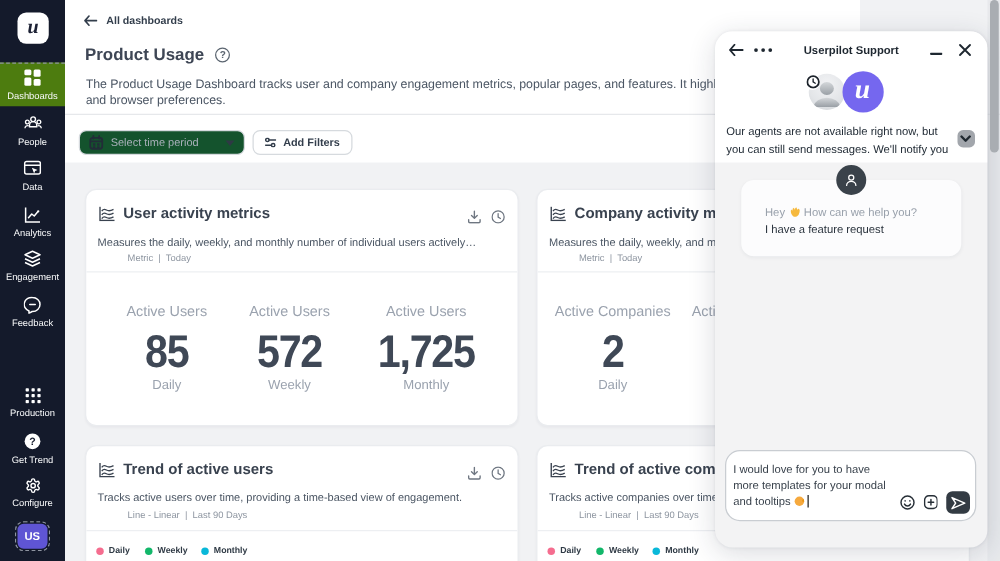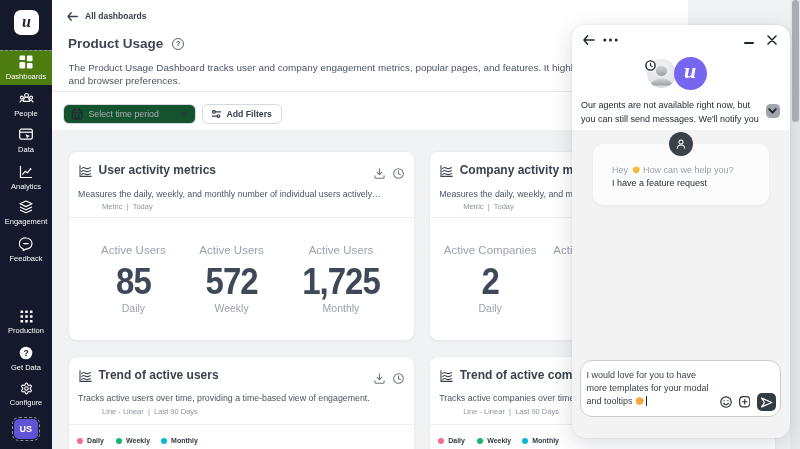--- a/index.html
+++ b/index.html
@@ -142,21 +142,21 @@
         <rect x="5.2" y="9.9" width="2.6" height="2.6" rx="0.6"></rect>
         <rect x="9.9" y="9.9" width="2.6" height="2.6" rx="0.6"></rect>
       </svg>
     <span class="lbl">Production</span>
   </div>
   <div class="nav-item" style="top:346px;">
     <svg width="14" height="14" viewBox="0 0 14 14">
         <circle cx="7" cy="7" r="6.3" fill="#fff"></circle>
         <text x="7" y="9.8" text-anchor="middle" font-size="8.5" font-weight="bold" fill="#141a2b" font-family="Liberation Sans">?</text>
       </svg>
-    <span class="lbl">Get Data</span>
+    <span class="lbl">Get Trend</span>
   </div>
   <div class="nav-item" style="top:382px;">
     <svg width="13" height="13" viewBox="0 0 24 24" fill="none" stroke="#fff" stroke-width="2.1">
         <circle cx="12" cy="12" r="3.2"></circle>
         <path d="M12.22 2h-.44a2 2 0 0 0-2 2v.18a2 2 0 0 1-1 1.73l-.43.25a2 2 0 0 1-2 0l-.15-.08a2 2 0 0 0-2.73.73l-.22.38a2 2 0 0 0 .73 2.73l.15.1a2 2 0 0 1 1 1.72v.51a2 2 0 0 1-1 1.74l-.15.09a2 2 0 0 0-.73 2.73l.22.38a2 2 0 0 0 2.73.73l.15-.08a2 2 0 0 1 2 0l.43.25a2 2 0 0 1 1 1.73V20a2 2 0 0 0 2 2h.44a2 2 0 0 0 2-2v-.18a2 2 0 0 1 1-1.73l.43-.25a2 2 0 0 1 2 0l.15.08a2 2 0 0 0 2.73-.73l.22-.39a2 2 0 0 0-.73-2.73l-.15-.08a2 2 0 0 1-1-1.74v-.5a2 2 0 0 1 1-1.74l.15-.09a2 2 0 0 0 .73-2.73l-.22-.38a2 2 0 0 0-2.73-.73l-.15.08a2 2 0 0 1-2 0l-.43-.25a2 2 0 0 1-1-1.73V4a2 2 0 0 0-2-2z"></path>
       </svg>
     <span class="lbl">Configure</span>
   </div>
   <div style="position:absolute; left:13.5px; top:419px; width:24.7px; height:19.5px; background:#5f55d4; border-radius:5px; display:flex; align-items:center; justify-content:center; color:#fff; font-size:9px; font-weight:bold; outline:1px dashed #8e94a0; outline-offset:1.5px;">US</div>
 </div>
@@ -331,20 +331,21 @@
   <div class="chat-head">
     <div class="ch-row">
       <svg style="position:absolute; left:11px; top:2px;" width="12" height="10" viewBox="0 0 12 10">
           <path d="M4.6 0.8 L1 5 L4.6 9.2 M1 5 H11.2" stroke="#1e2730" stroke-width="1.5" fill="none" stroke-linecap="round" stroke-linejoin="round"></path>
         </svg>
       <svg style="position:absolute; left:31px; top:5px;" width="15" height="4" viewBox="0 0 15 4">
           <circle cx="1.8" cy="2" r="1.5" fill="#1e2730"></circle>
           <circle cx="7.5" cy="2" r="1.5" fill="#1e2730"></circle>
           <circle cx="13.2" cy="2" r="1.5" fill="#1e2730"></circle>
         </svg>
+      <div class="ch-title">Userpilot Support</div>
       <svg style="position:absolute; right:36px; top:8.5px;" width="10" height="2" viewBox="0 0 10 2">
           <rect width="10" height="2" rx="1" fill="#1e2730"></rect>
         </svg>
       <svg style="position:absolute; right:13px; top:2px;" width="10" height="10" viewBox="0 0 10 10">
           <path d="M1 1 L9 9 M9 1 L1 9" stroke="#1e2730" stroke-width="1.5" stroke-linecap="round"></path>
         </svg>
     </div>
     <div class="avatars">
       <div class="av-gray">
         <svg width="29" height="29" viewBox="0 0 29 29">

